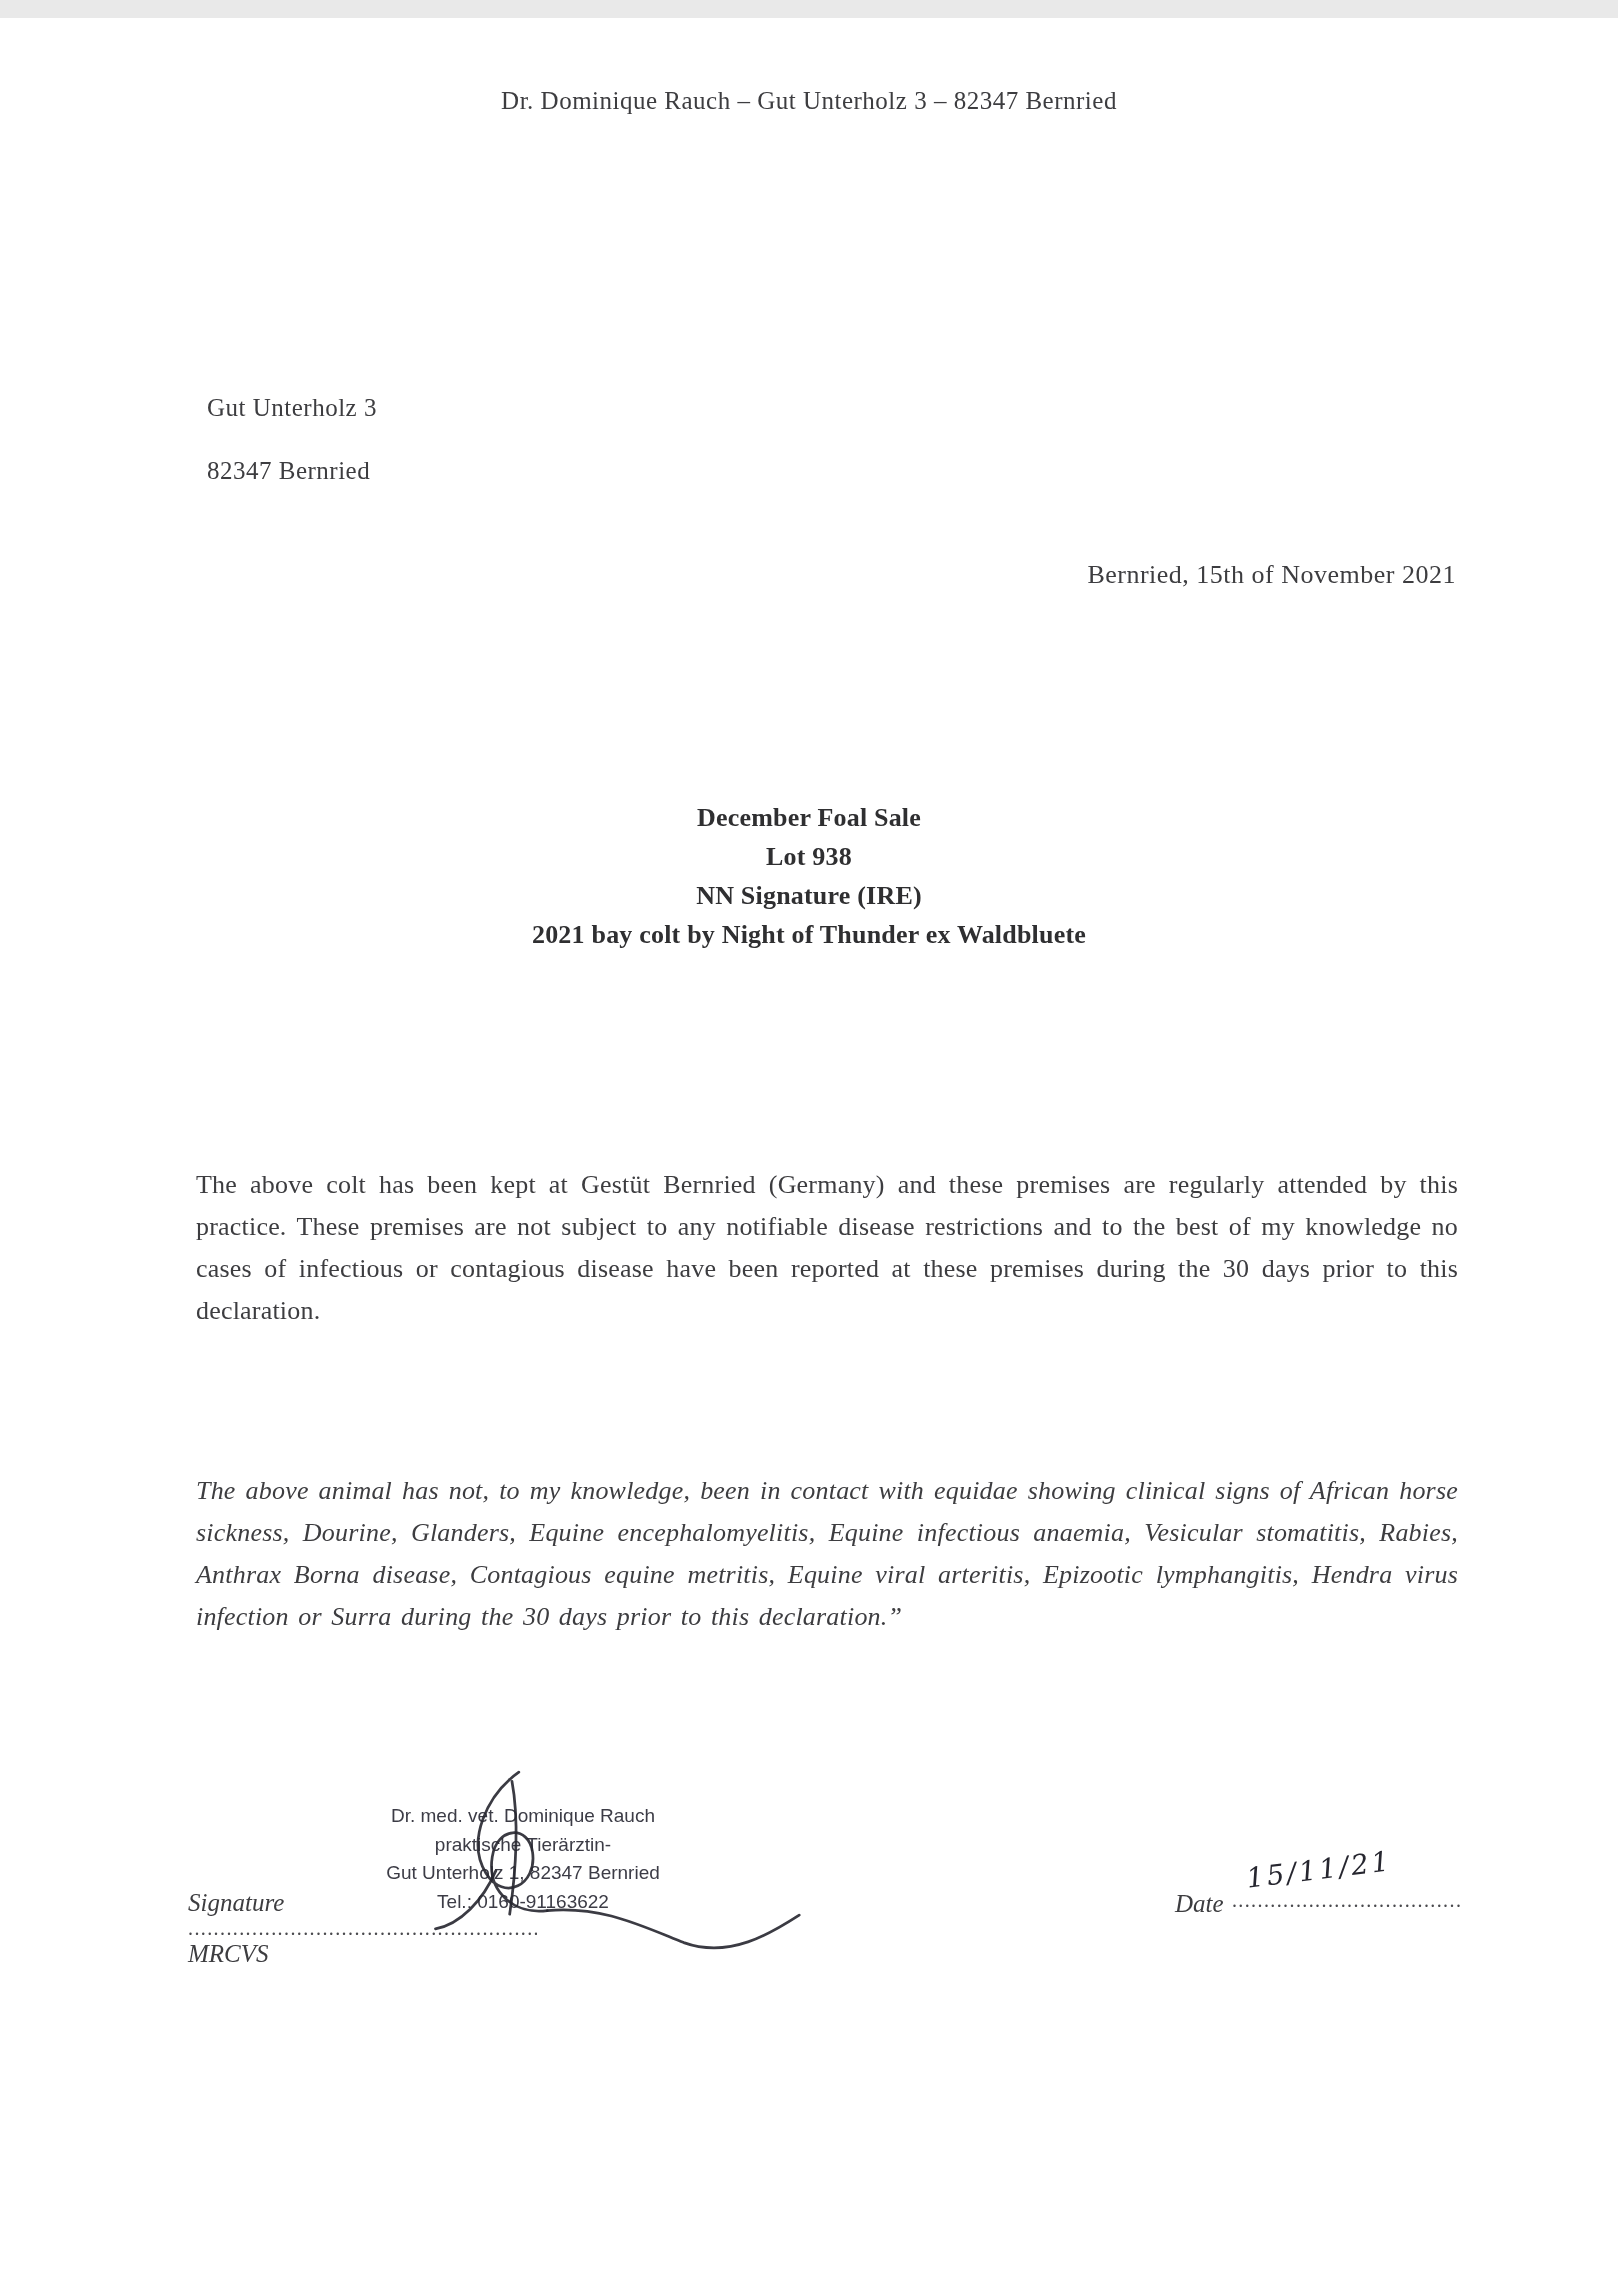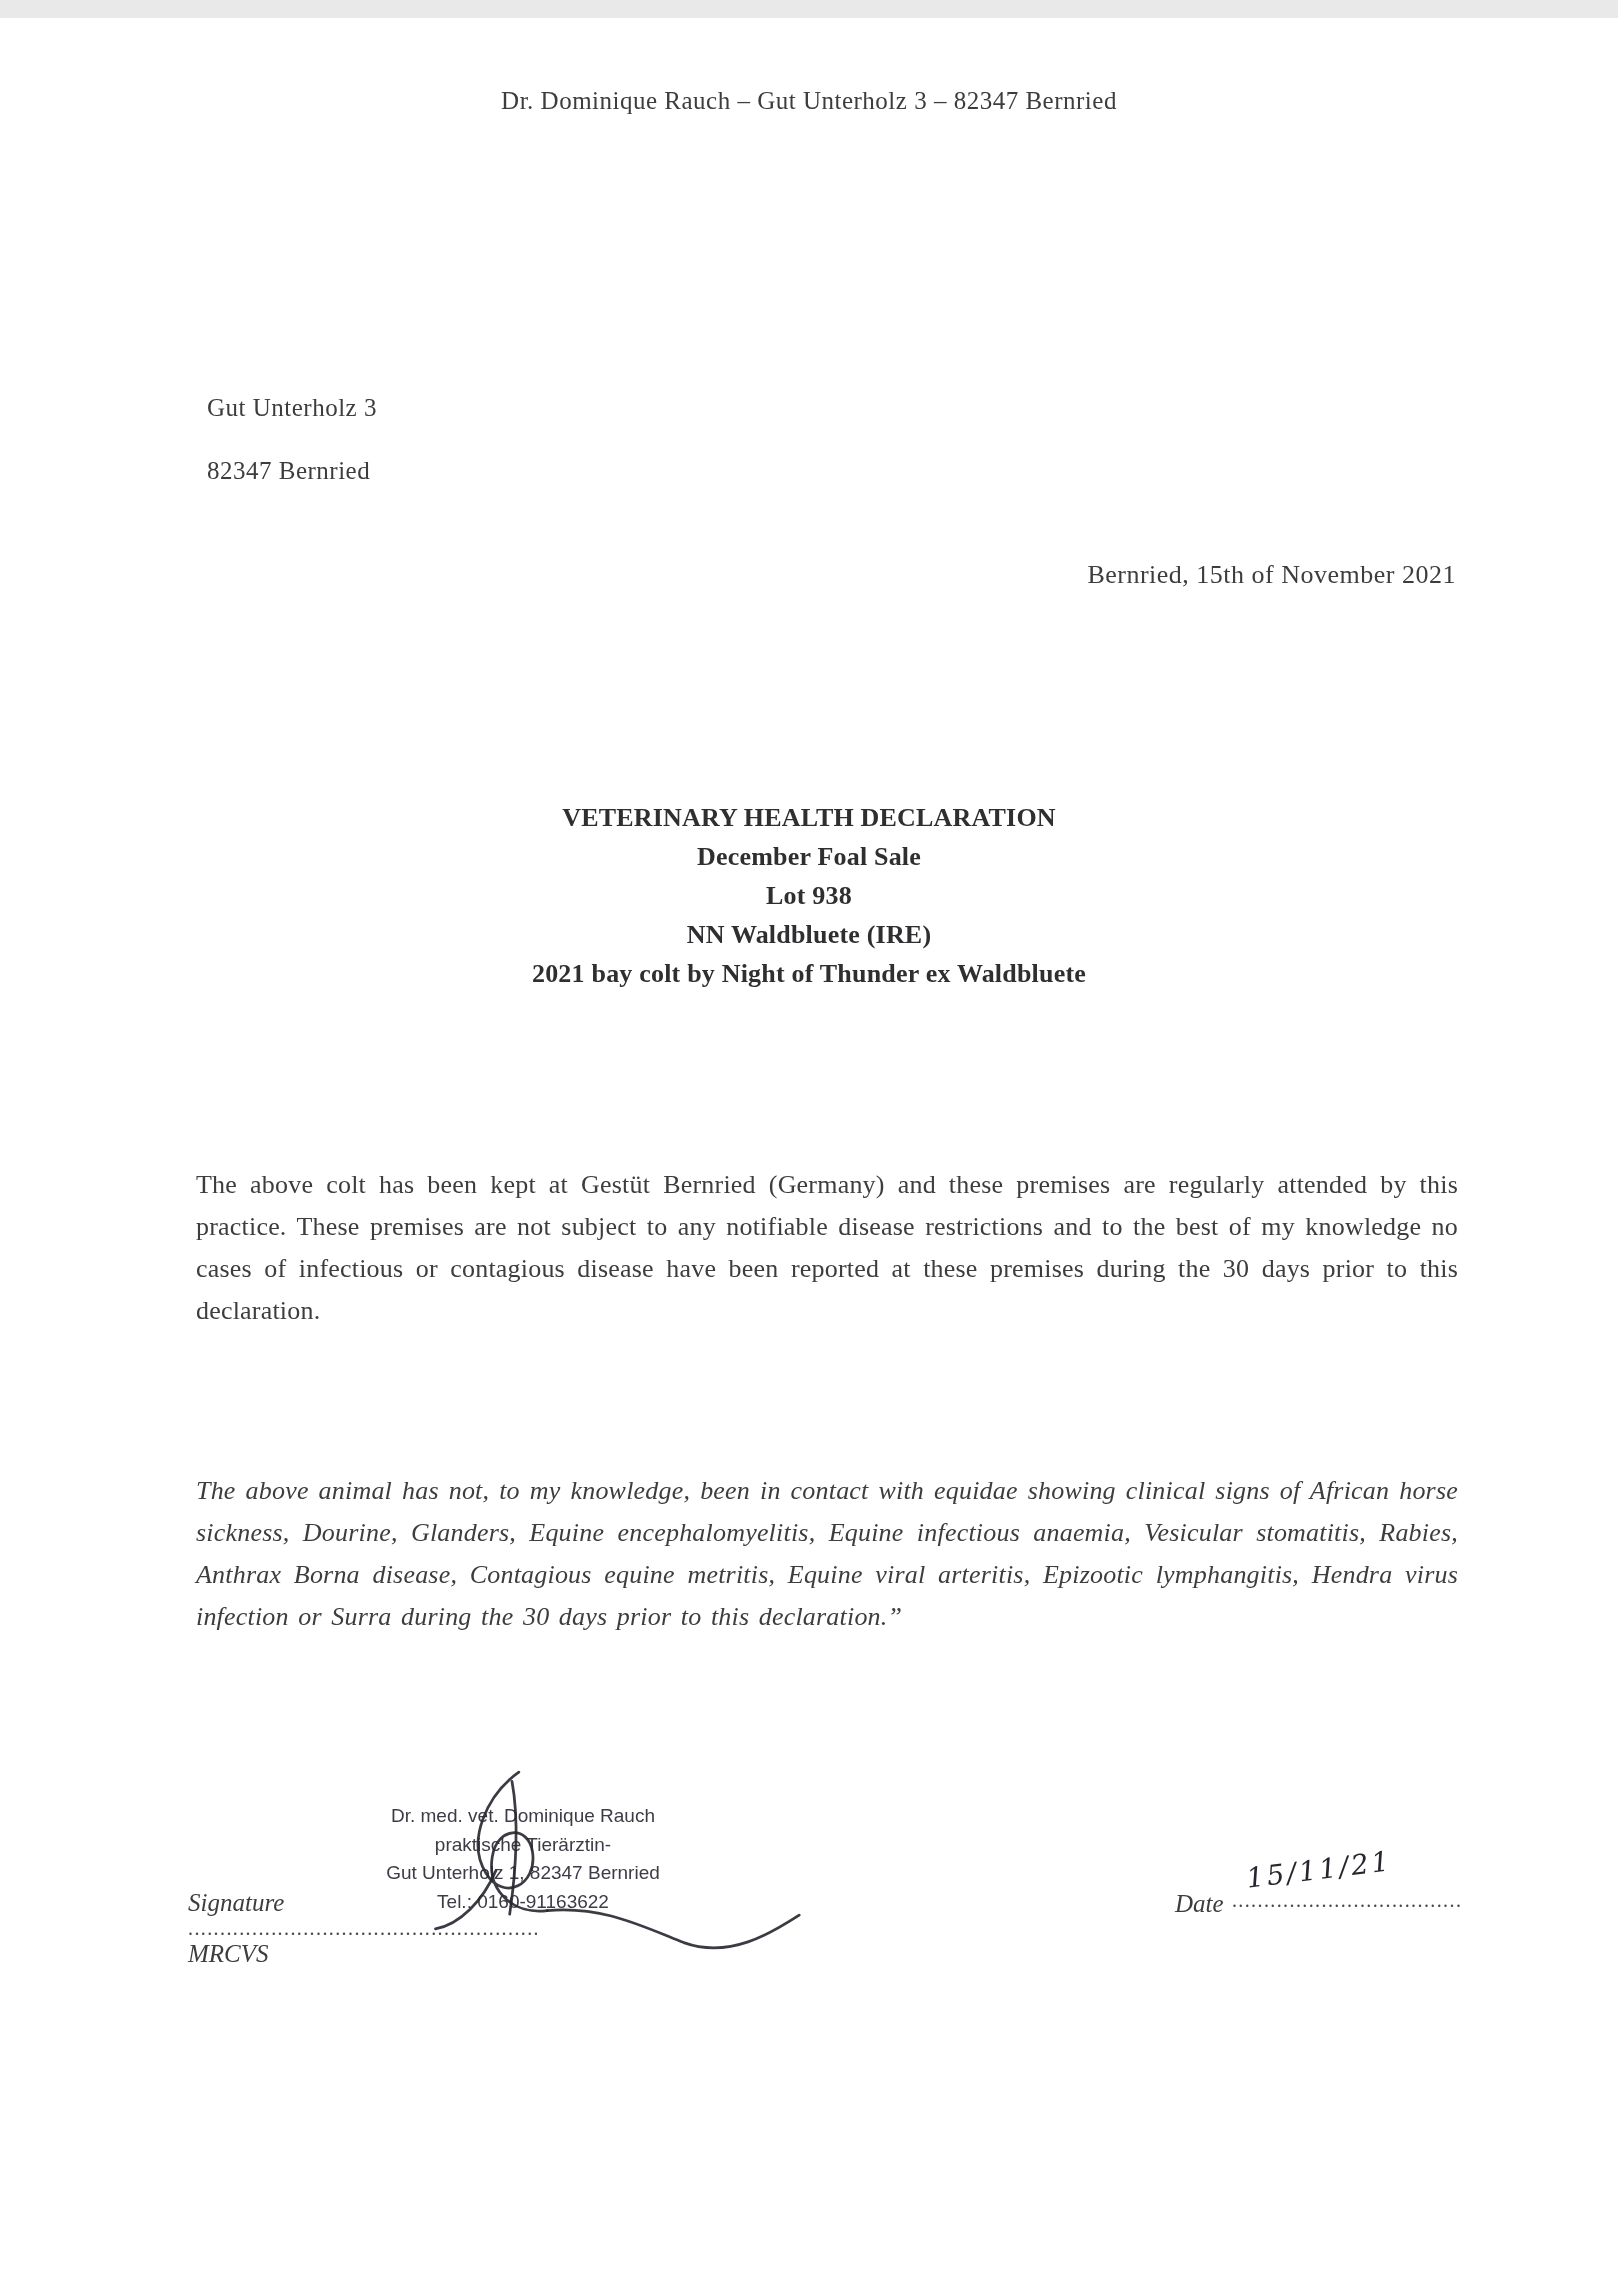--- a/index.html
+++ b/index.html
@@ -154,24 +154,23 @@
   <div class="sender-line">Dr. Dominique Rauch – Gut Unterholz 3 – 82347 Bernried</div>
 
   <div class="recipient">
     <div>Gut Unterholz 3</div>
     <div>82347 Bernried</div>
   </div>
 
   <div class="dateline">Bernried, 15th of November 2021</div>
 
   <div class="title-block">
-    <div>VETERINARY HEALTH DECLARATION</div>
     <div>December Foal Sale</div>
     <div>Lot 938</div>
-    <div>NN Waldbluete (IRE)</div>
+    <div>NN Signature (IRE)</div>
     <div>2021 bay colt by Night of Thunder ex Waldbluete</div>
   </div>
 
   <p class="body-paragraph para-1">The above colt has been kept at Gestüt Bernried (Germany) and these premises are regularly attended by this practice. These premises are not subject to any notifiable disease restrictions and to the best of my knowledge no cases of infectious or contagious disease have been reported at these premises during the 30 days prior to this declaration.</p>
 
   <p class="body-paragraph para-2">The above animal has not, to my knowledge, been in contact with equidae showing clinical signs of African horse sickness, Dourine, Glanders, Equine encephalomyelitis, Equine infectious anaemia, Vesicular stomatitis, Rabies, Anthrax Borna disease, Contagious equine metritis, Equine viral arteritis, Epizootic lymphangitis, Hendra virus infection or Surra during the 30 days prior to this declaration.”</p>
 
   <div class="stamp">
     <div>Dr. med. vet. Dominique Rauch</div>
     <div>praktische Tierärztin-</div>

